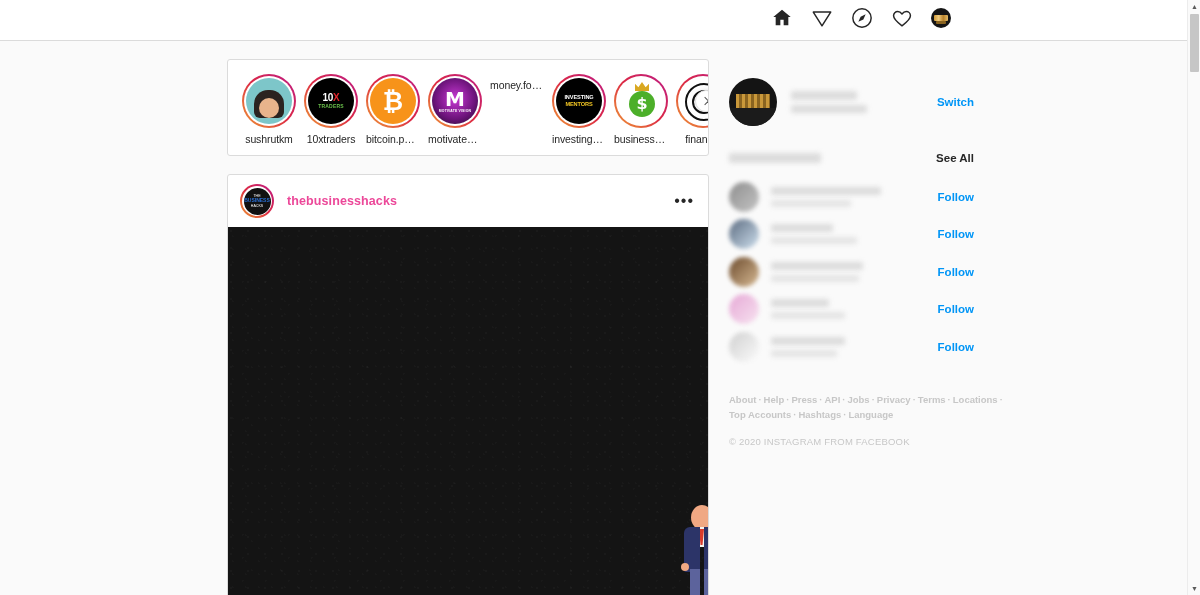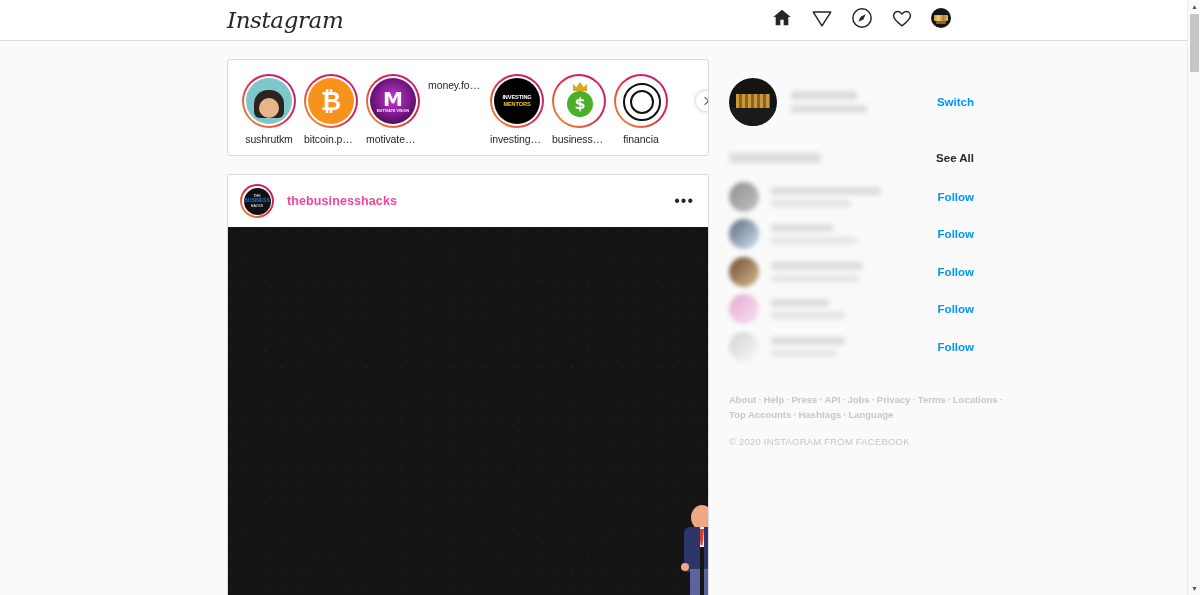--- a/index.html
+++ b/index.html
@@ -286,21 +286,20 @@
     position:absolute; left:2px; top:14px; width:9px; height:58px;
     background:#c6c6c6; border-radius:1px; cursor:pointer;
   }
 </style>
 </head>
 <body>
 
 <div class="page">
 
   <div class="navbar">
-    <div class="logo">Instagram</div>
 
 
     <div class="navicons">
       <span class="ni">
         <svg width="22" height="22" viewBox="0 0 24 24">
             <path d="M12 3 2.5 11h2.6v9h5.1v-6h3.6v6h5.1v-9h2.6z" fill="#262626"></path>
           </svg>
       </span>
       <span class="ni">
         <svg width="22" height="22" viewBox="0 0 24 24">
@@ -332,20 +331,31 @@
 
         <div class="story">
           <div class="ring">
               <div class="ring-inner">
                 <div class="av av-sushrutkm"></div>
               </div>
             </div>
           <div class="story-name">sushrutkm</div>
         </div>
 
+        <div class="story">
+          <div class="ring">
+              <div class="ring-inner">
+                <div class="av av-10x">
+            <span class="l1"><span>10</span><span class="x">X</span></span>
+            <span class="l2">TRADERS</span>
+          </div>
+              </div>
+            </div>
+          <div class="story-name">10xtraders</div>
+        </div>
 
         <div class="story">
           <div class="ring">
               <div class="ring-inner">
                 <div class="av av-btc">
                   <span>₿</span>
                 </div>
               </div>
             </div>
           <div class="story-name">bitcoin.page</div>

